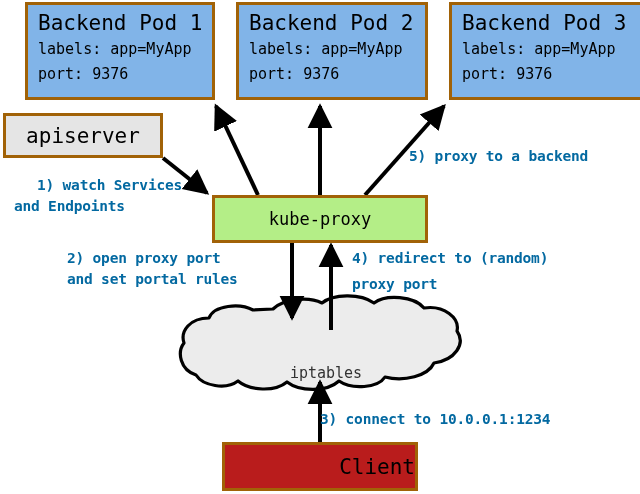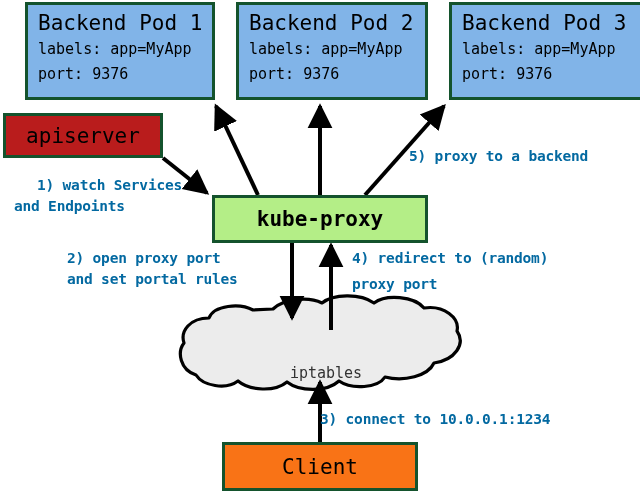--- a/index.html
+++ b/index.html
@@ -18,67 +18,66 @@
   svg.layer {
     position: absolute;
     left: 0;
     top: 0;
     width: 640px;
     height: 494px;
   }
   .node-box {
     position: absolute;
     box-sizing: border-box;
-    border: 3px solid #14532d;
+    border: 3px solid #a16207;
     font-family: "DejaVu Sans Mono", "Liberation Mono", monospace;
     color: #000000;
   }
   .pod-box {
     background: #81b4e8;
     padding: 4px 8px 0 10px;
   }
   .pod-title {
     font-size: 21px;
     line-height: 28px;
     letter-spacing: 0px;
     white-space: nowrap;
   }
   .pod-line {
     font-size: 15px;
     line-height: 25px;
     white-space: nowrap;
   }
   .apiserver-box {
-    background: #b91c1c;
+    background: #e5e5e5;
     display: flex;
     align-items: center;
     justify-content: center;
   }
   .apiserver-label {
     font-size: 21px;
     line-height: 24px;
     white-space: nowrap;
   }
   .kubeproxy-box {
     background: #b4ee87;
     display: flex;
     align-items: center;
     justify-content: center;
   }
   .kubeproxy-label {
-    font-size: 21px;
+    font-size: 17px;
     line-height: 24px;
     white-space: nowrap;
-    font-weight: bold;
   }
   .client-box {
-    background: #f97316;
+    background: #b91c1c;
     display: flex;
     align-items: center;
-    justify-content: center;
+    justify-content: flex-end;
   }
   .client-label {
     font-size: 21px;
     line-height: 24px;
     white-space: nowrap;
   }
   .cloud-label {
     position: absolute;
     left: 192px;
     top: 333px;

